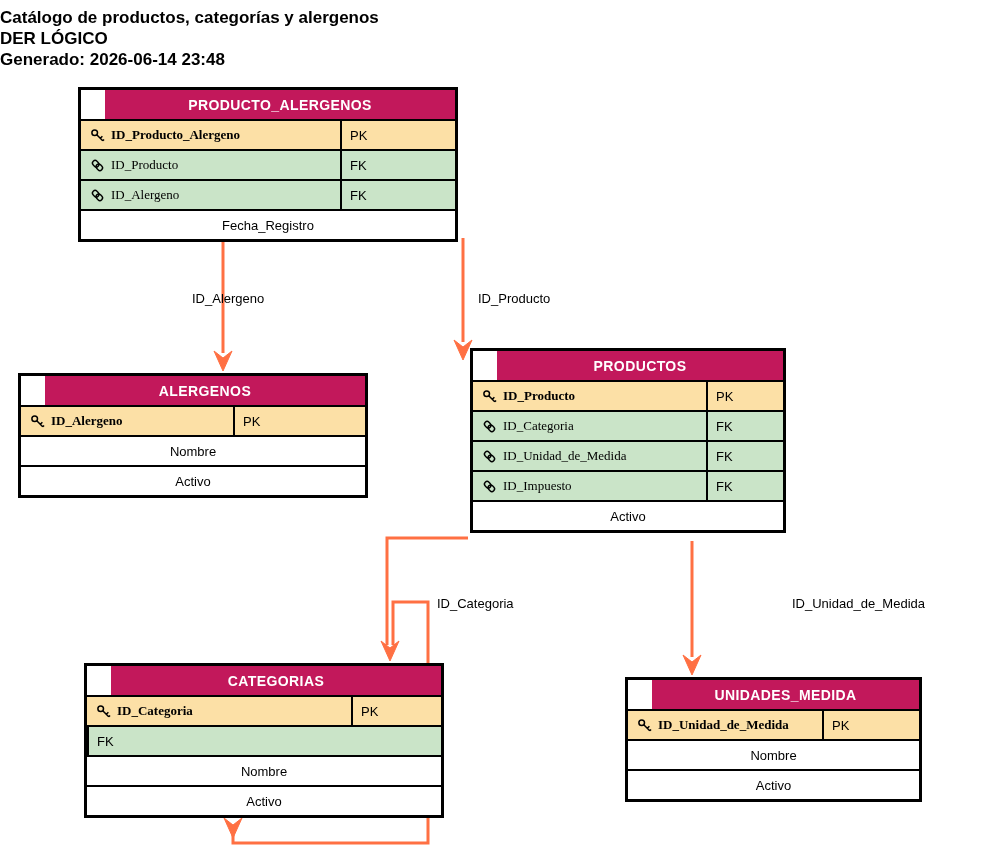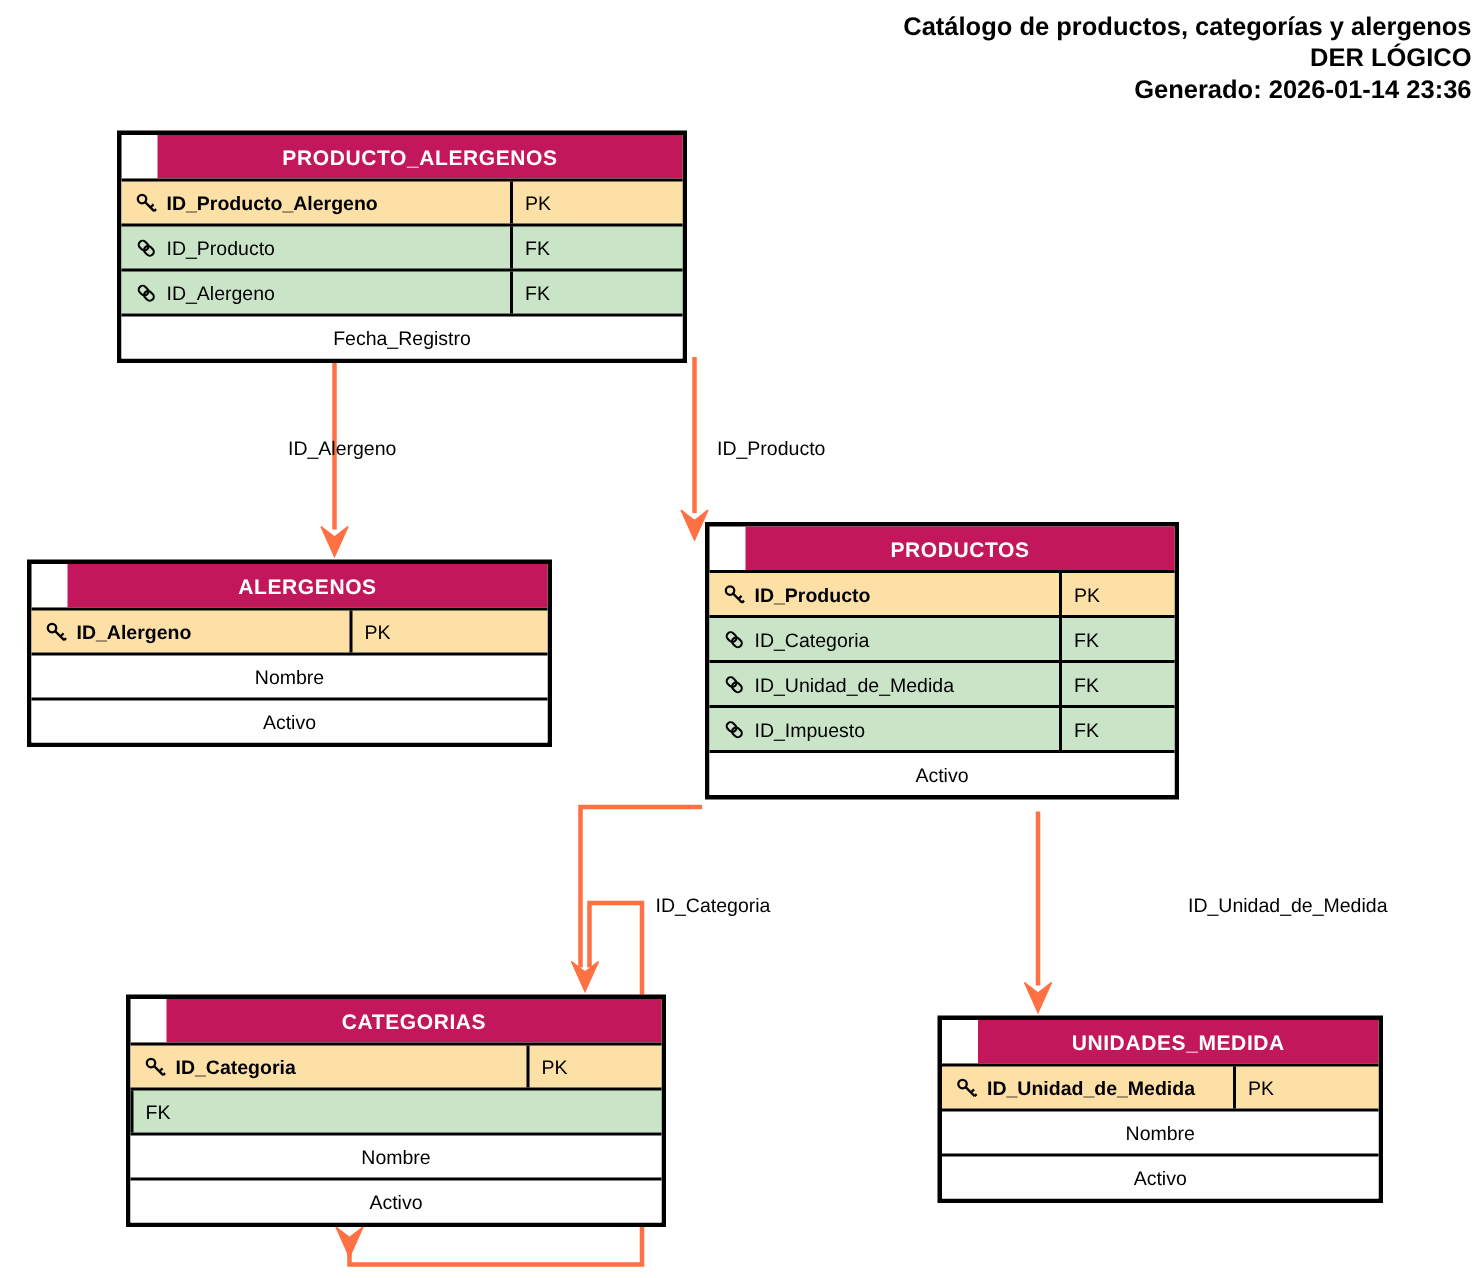--- a/index.html
+++ b/index.html
@@ -1,31 +1,31 @@
 <!DOCTYPE html>
 <html><head>
 <meta charset="utf-8">
 <style>
   html,body{margin:0;padding:0;background:#fff;font-family:"Liberation Sans",sans-serif;}
   #canvas{position:relative;width:981px;height:852px;background:#fff;overflow:hidden;}
 
   
-  .title{position:absolute;top:7px;left:0;width:100%;text-align:right;
+  .title{position:absolute;top:7px;left:0;width:100%;text-align:left;
          font-weight:bold;font-size:17px;line-height:21px;color:#000;}
 
   
   .entity{position:absolute;border:3px solid #000;background:#fff;box-sizing:border-box;}
   .ent-header{height:29px;background:#C2185B;color:#fff;font-weight:bold;font-size:14px;
               display:flex;align-items:center;justify-content:center;letter-spacing:.4px;margin-left:24px;}
   .row{height:30px;border-top:2px solid #000;display:flex;box-sizing:border-box;
        font-size:13px;color:#000;background:#fff;}
   .row.pk{background:#FCE0A6;}
   .row.fk{background:#CAE4C8;}
   .cell{display:flex;align-items:center;box-sizing:border-box;}
-  .cell.name{flex:1;padding-left:8px;gap:6px;}
+  .cell.name{flex:1;padding-left:8px;gap:6px;font-family:Liberation Serif, serif;}
   .cell.tag{width:var(--tag,100px);border-left:2px solid #000;padding-left:8px;}
   .row.pk .cell.name .lbl{font-weight:bold;}
   .row.plain{align-items:center;justify-content:center;}
   .icon{display:inline-flex;width:16px;height:16px;align-items:center;justify-content:center;}
   .icon svg{display:block;}
 
   
   #edges{position:absolute;left:0;top:0;pointer-events:none;}
   .edge{fill:none;stroke:#FF7043;stroke-width:3;}
   .dart{fill:#FF7043;stroke:#FF7043;stroke-width:1;}
@@ -33,21 +33,21 @@
   .edge-label{position:absolute;font-size:13px;color:#000;white-space:nowrap;}
 </style>
 </head>
 <body>
 
 <div id="canvas">
 
   <div class="title">
     <div>Catálogo de productos, categorías y alergenos</div>
     <div>DER LÓGICO</div>
-    <div>Generado: 2026-01-14 23:36</div>
+    <div>Generado: 2026-06-14 23:48</div>
   </div>
 
   <svg id="edges" width="981" height="852">
 
     <path class="edge" d="M223 238 V353"></path>
     <polygon class="dart" points="223,371 214,351 223,358 232,351"></polygon>
 
     <path class="edge" d="M463 238 V342"></path>
     <polygon class="dart" points="463,360 454,340 463,347 472,340"></polygon>
 

